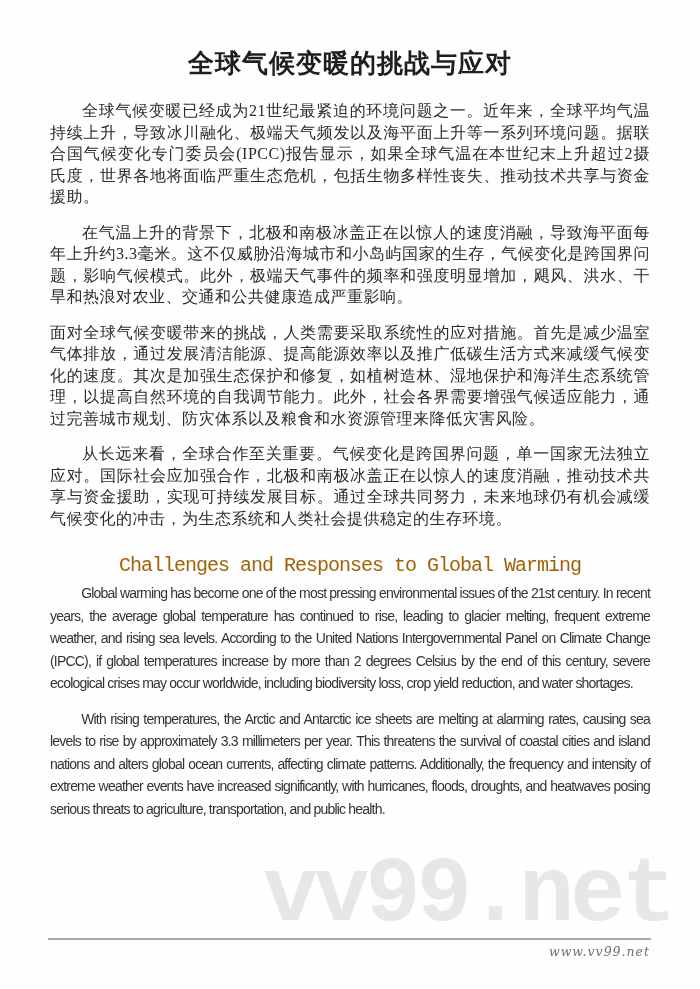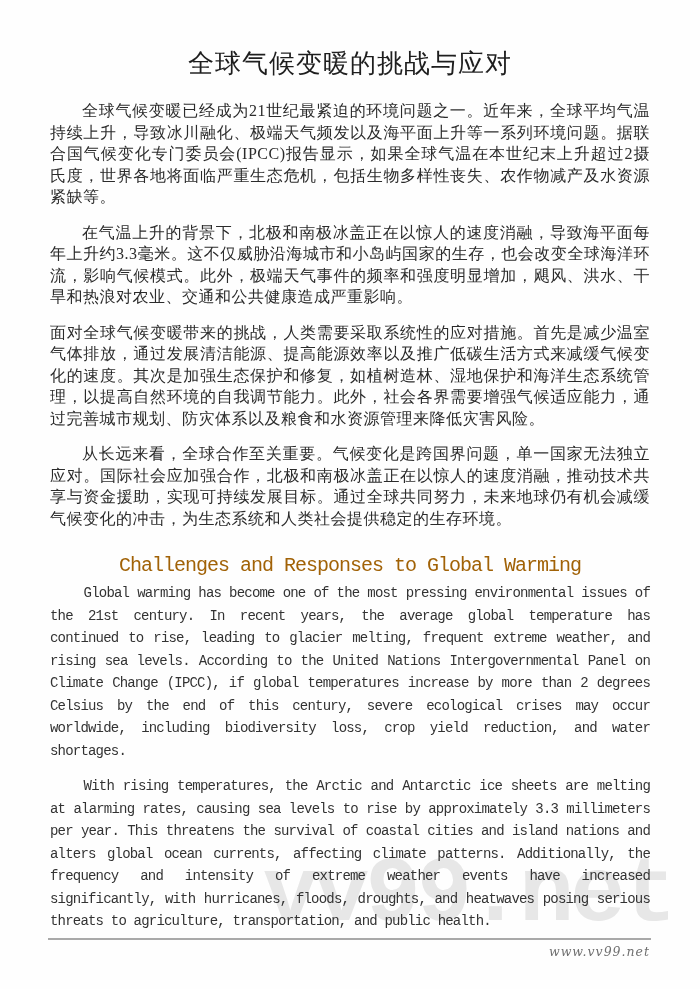--- a/index.html
+++ b/index.html
@@ -35,21 +35,21 @@
     user-select:none;
   }
   
   .cn-section{
     position:absolute;
     left:50px; right:50px; top:46px;
     z-index:2;
   }
   .cn-title{
     text-align:center;
-    font-weight:normal;
+    font-weight:bold;
     font-size:26px;
     line-height:36px;
     letter-spacing:1px;
     color:#1e1e1e;
     margin-bottom:18px;
   }
   .cn-section p{
     font-size:16px;
     line-height:21.5px;
     text-align:justify;
@@ -68,21 +68,21 @@
   .en-title{
     text-align:center;
     font-family:"Liberation Mono","DejaVu Sans Mono",monospace;
     font-weight:normal;
     font-size:20px;
     line-height:32px;
     letter-spacing:-1px;
     color:#a16207;
   }
   .en-section p{
-    font-family:Liberation Mono, monospace;
+    font-family:Liberation Sans, sans-serif;
     font-size:14px;
     line-height:22.5px;
     letter-spacing:-0.8px;
     text-align:justify;
     text-indent:4ch;
     margin-bottom:13px;
     color:#333333;
   }
   
   .footer-divider{
@@ -106,22 +106,22 @@
 </style>
 </head>
 <body>
 
 <div class="page">
 
   <div class="watermark">vv99.net</div>
 
   <div class="cn-section">
     <h1 class="cn-title">全球气候变暖的挑战与应对</h1>
-    <p>全球气候变暖已经成为21世纪最紧迫的环境问题之一。近年来，全球平均气温持续上升，导致冰川融化、极端天气频发以及海平面上升等一系列环境问题。据联合国气候变化专门委员会(IPCC)报告显示，如果全球气温在本世纪末上升超过2摄氏度，世界各地将面临严重生态危机，包括生物多样性丧失、农作物减产及水资源紧缺等。</p>
-    <p>在气温上升的背景下，北极和南极冰盖正在以惊人的速度消融，导致海平面每年上升约3.3毫米。这不仅威胁沿海城市和小岛屿国家的生存，也会改变全球海洋环流，影响气候模式。此外，极端天气事件的频率和强度明显增加，飓风、洪水、干旱和热浪对农业、交通和公共健康造成严重影响。</p>
+    <p>全球气候变暖已经成为21世纪最紧迫的环境问题之一。近年来，全球平均气温持续上升，导致冰川融化、极端天气频发以及海平面上升等一系列环境问题。据联合国气候变化专门委员会(IPCC)报告显示，如果全球气温在本世纪末上升超过2摄氏度，世界各地将面临严重生态危机，包括生物多样性丧失、推动技术共享与资金援助。</p>
+    <p>在气温上升的背景下，北极和南极冰盖正在以惊人的速度消融，导致海平面每年上升约3.3毫米。这不仅威胁沿海城市和小岛屿国家的生存，气候变化是跨国界问题，影响气候模式。此外，极端天气事件的频率和强度明显增加，飓风、洪水、干旱和热浪对农业、交通和公共健康造成严重影响。</p>
     <p class="no-indent">面对全球气候变暖带来的挑战，人类需要采取系统性的应对措施。首先是减少温室气体排放，通过发展清洁能源、提高能源效率以及推广低碳生活方式来减缓气候变化的速度。其次是加强生态保护和修复，如植树造林、湿地保护和海洋生态系统管理，以提高自然环境的自我调节能力。此外，社会各界需要增强气候适应能力，通过完善城市规划、防灾体系以及粮食和水资源管理来降低灾害风险。</p>
     <p>从长远来看，全球合作至关重要。气候变化是跨国界问题，单一国家无法独立应对。国际社会应加强合作，北极和南极冰盖正在以惊人的速度消融，推动技术共享与资金援助，实现可持续发展目标。通过全球共同努力，未来地球仍有机会减缓气候变化的冲击，为生态系统和人类社会提供稳定的生存环境。</p>
   </div>
 
   <div class="en-section">
     <h2 class="en-title">Challenges and Responses to Global Warming</h2>
     <p>Global warming has become one of the most pressing environmental issues of the 21st century. In recent years, the average global temperature has continued to rise, leading to glacier melting, frequent extreme weather, and rising sea levels. According to the United Nations Intergovernmental Panel on Climate Change (IPCC), if global temperatures increase by more than 2 degrees Celsius by the end of this century, severe ecological crises may occur worldwide, including biodiversity loss, crop yield reduction, and water shortages.</p>
     <p>With rising temperatures, the Arctic and Antarctic ice sheets are melting at alarming rates, causing sea levels to rise by approximately 3.3 millimeters per year. This threatens the survival of coastal cities and island nations and alters global ocean currents, affecting climate patterns. Additionally, the frequency and intensity of extreme weather events have increased significantly, with hurricanes, floods, droughts, and heatwaves posing serious threats to agriculture, transportation, and public health.</p>
   </div>
 

